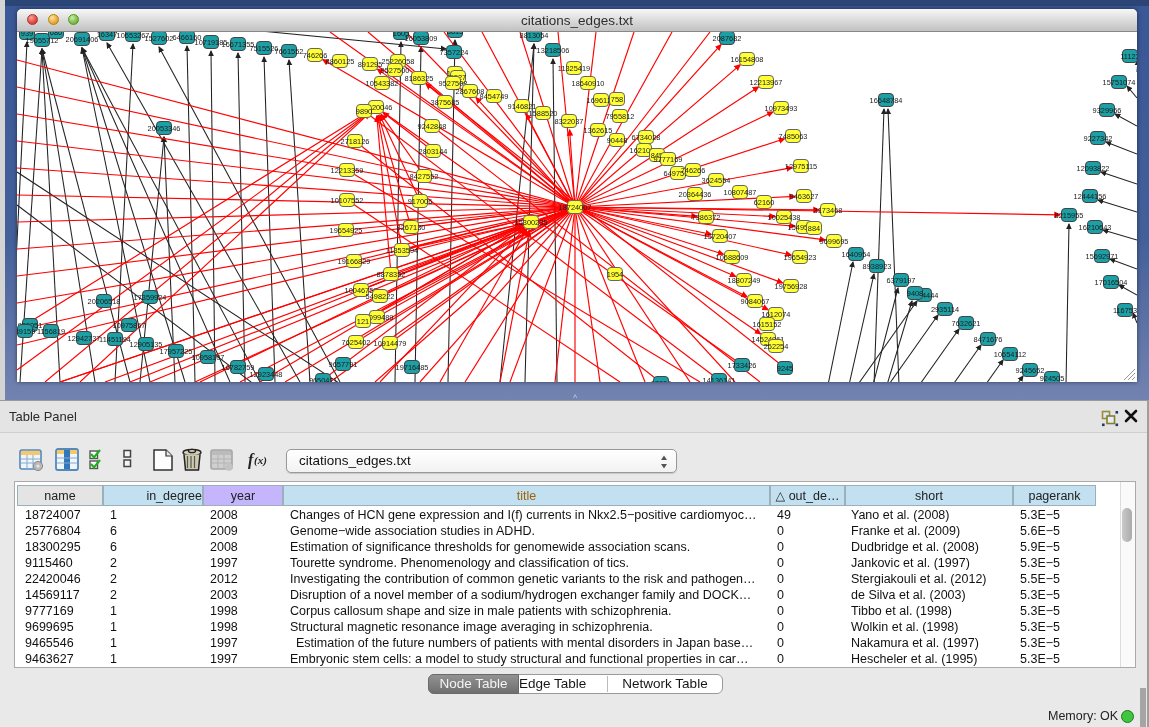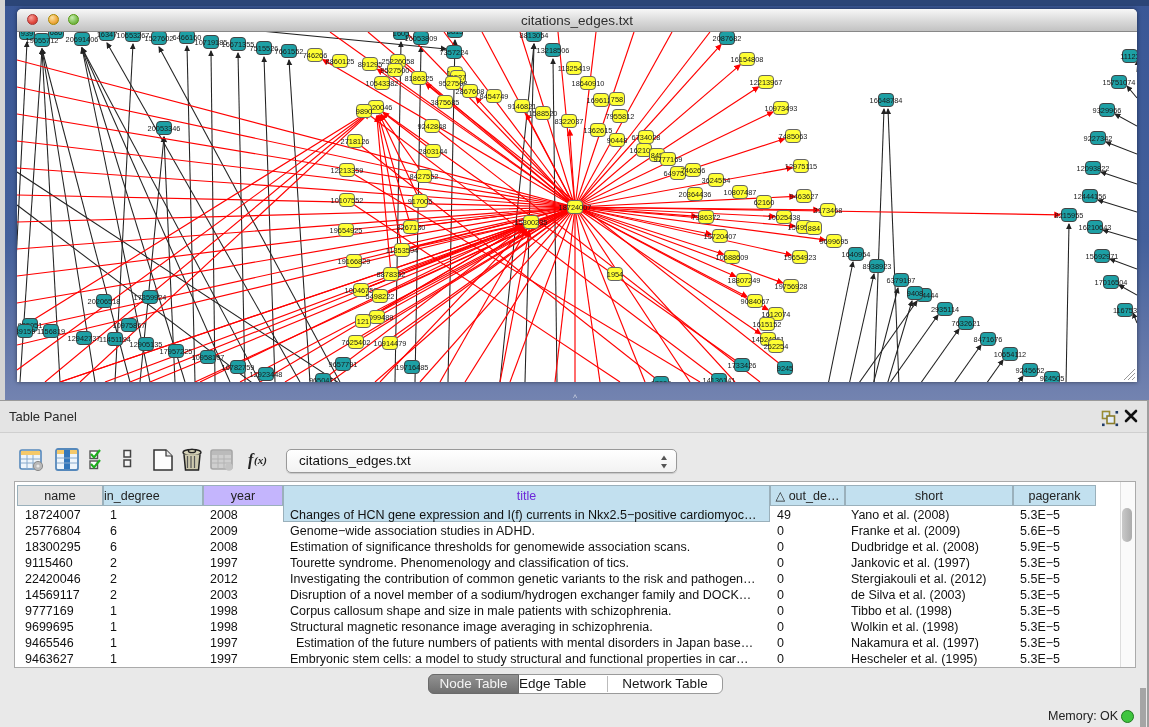--- a/index.html
+++ b/index.html
@@ -534,23 +534,23 @@
 <div class="abs" style="left:286px;top:449px;width:391px;height:24px;background:linear-gradient(#ffffff,#f2f2f2);border:1px solid #999;border-radius:5px;box-sizing:border-box;box-shadow:0 1px 1px rgba(0,0,0,0.15)">
  <div style="font-size:13.5px;line-height:22px;color:#111;padding-left:12px">citations_edges.txt</div>
  <svg class="abs" style="right:8px;top:4.5px" width="8" height="14" viewBox="0 0 8 14">
   <path d="M4 0.5 L7 5 H1 z" fill="#555"></path>
       <path d="M4 13.5 L1 9 H7 z" fill="#555"></path>
  </svg>
 </div>
 
 <div class="abs" style="left:14px;top:481px;width:1122px;height:187px;background:#fff;border:1px solid #aaa;box-sizing:border-box"></div>
 <div style="position:absolute;left:17px;top:485px;width:86px;height:21px;background:#e4e4e4;border:1px solid #9ab0bb;box-sizing:border-box;text-align:center;line-height:20px;font-size:12.5px;color:#222;white-space:nowrap;overflow:hidden">name</div>
-<div style="position:absolute;left:103px;top:485px;width:100px;height:21px;background:#c2e0ef;border:1px solid #9ab0bb;box-sizing:border-box;text-align:left;line-height:20px;font-size:12.5px;color:#222;white-space:nowrap;overflow:hidden">in_degree</div>
+<div style="position:absolute;left:103px;top:485px;width:100px;height:21px;background:#c2e0ef;border:1px solid #9ab0bb;box-sizing:border-box;text-align:right;line-height:20px;font-size:12.5px;color:#222;white-space:nowrap;overflow:hidden">in_degree</div>
 <div style="position:absolute;left:203px;top:485px;width:80px;height:21px;background:#c4b5fd;border:1px solid #9ab0bb;box-sizing:border-box;text-align:center;line-height:20px;font-size:12.5px;color:#222;white-space:nowrap;overflow:hidden">year</div>
-<div style="position:absolute;left:283px;top:485px;width:487px;height:37px;background:#c2e0ef;border:1px solid #9ab0bb;box-sizing:border-box;text-align:center;line-height:20px;font-size:12.5px;color:#6d28d9;white-space:nowrap;overflow:hidden">title</div>
+<div style="position:absolute;left:283px;top:485px;width:487px;height:21px;background:#c2e0ef;border:1px solid #9ab0bb;box-sizing:border-box;text-align:center;line-height:20px;font-size:12.5px;color:#a16207;white-space:nowrap;overflow:hidden">title</div>
 <div style="position:absolute;left:770px;top:485px;width:75px;height:21px;background:#c2e0ef;border:1px solid #9ab0bb;box-sizing:border-box;text-align:center;line-height:20px;font-size:12.5px;color:#222;white-space:nowrap;overflow:hidden">△ out_de…</div>
 <div style="position:absolute;left:845px;top:485px;width:168px;height:21px;background:#c2e0ef;border:1px solid #9ab0bb;box-sizing:border-box;text-align:center;line-height:20px;font-size:12.5px;color:#222;white-space:nowrap;overflow:hidden">short</div>
 <div style="position:absolute;left:1013px;top:485px;width:83px;height:21px;background:#c2e0ef;border:1px solid #9ab0bb;box-sizing:border-box;text-align:center;line-height:20px;font-size:12.5px;color:#222;white-space:nowrap;overflow:hidden">pagerank</div>
 <div style="position:absolute;left:25px;top:507px;height:16px;line-height:16px;font-size:12.5px;color:#111;white-space:nowrap">18724007</div>
 <div style="position:absolute;left:110px;top:507px;height:16px;line-height:16px;font-size:12.5px;color:#111;white-space:nowrap">1</div>
 <div style="position:absolute;left:210px;top:507px;height:16px;line-height:16px;font-size:12.5px;color:#111;white-space:nowrap">2008</div>
 <div style="position:absolute;left:290px;top:507px;height:16px;line-height:16px;font-size:12.5px;color:#111;white-space:nowrap">Changes of HCN gene expression and I(f) currents in Nkx2.5−positive cardiomyoc…</div>
 <div style="position:absolute;left:777px;top:507px;height:16px;line-height:16px;font-size:12.5px;color:#111;white-space:nowrap">49</div>
 <div style="position:absolute;left:851px;top:507px;height:16px;line-height:16px;font-size:12.5px;color:#111;white-space:nowrap">Yano et al. (2008)</div>
 <div style="position:absolute;left:1020px;top:507px;height:16px;line-height:16px;font-size:12.5px;color:#111;white-space:nowrap">5.3E−5</div>

